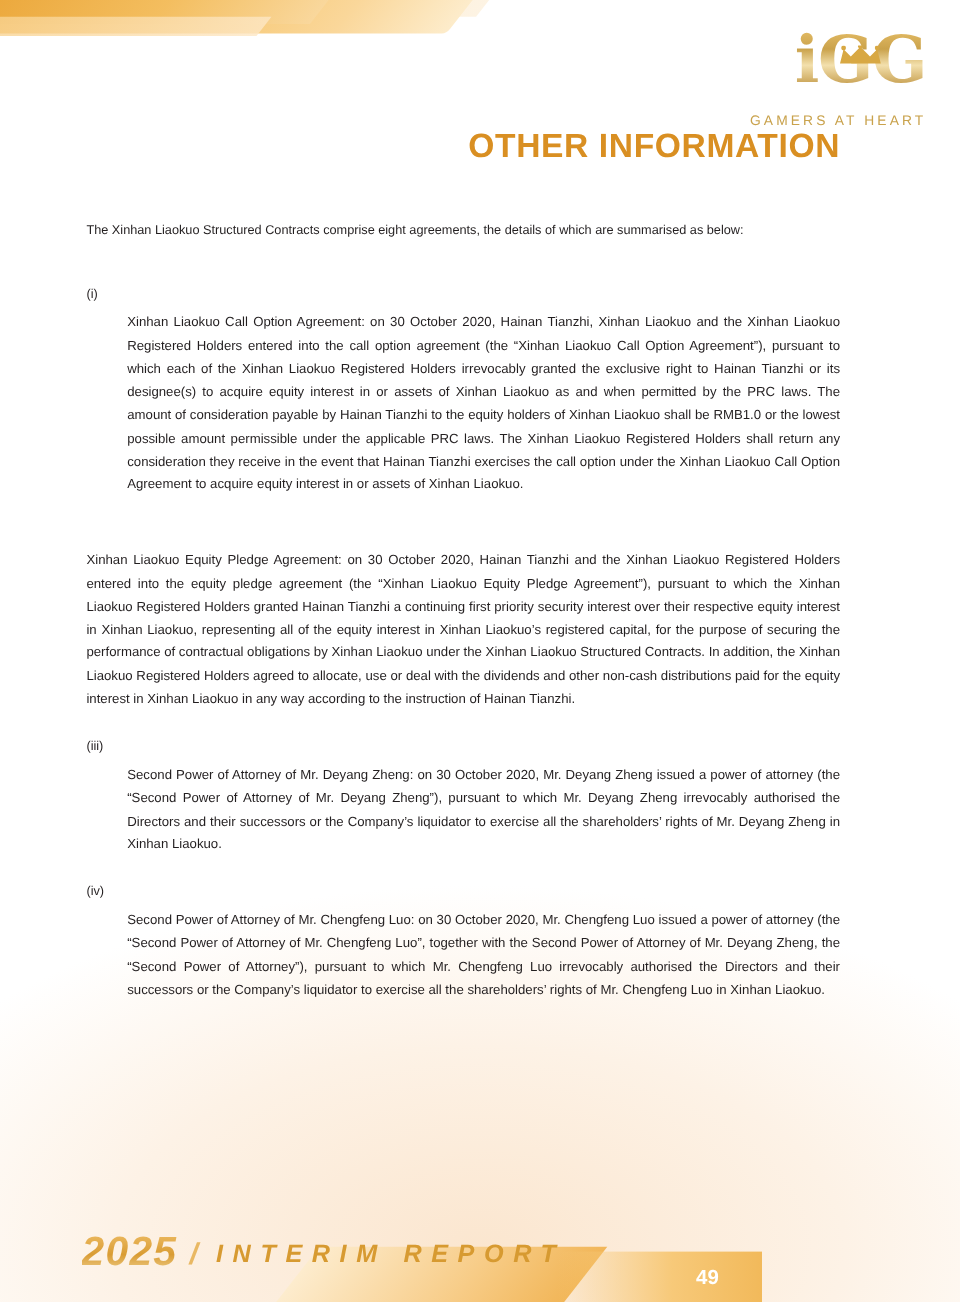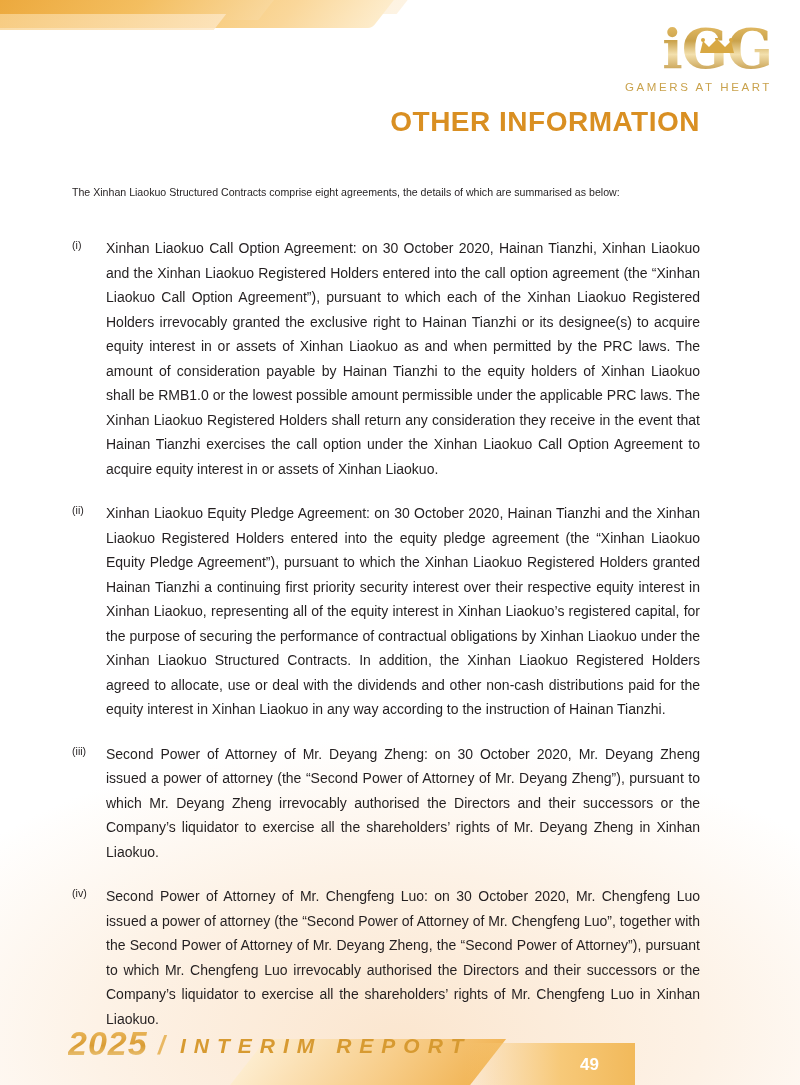--- a/index.html
+++ b/index.html
@@ -90,21 +90,21 @@
   }
   .logo-crown {
     position: absolute;
     top: -14px;
     left: 50%;
     transform: translateX(-50%);
     width: 38px;
     height: 16px;
   }
   .logo-tag {
-    margin-top: 6px;
+    margin-top: 20px;
     font-size: 11.5px;
     letter-spacing: 2.6px;
     color: #c9a24c;
     font-family: "Liberation Sans", sans-serif;
   }
 
   
   .page-title {
     position: absolute;
     top: 106px;
@@ -136,24 +136,25 @@
   }
   .para-marker {
     width: 34px;
     flex: 0 0 34px;
     font-size: 10.6px;
     color: #231f20;
     line-height: 1.75;
   }
   .para-text {
     flex: 1;
-    font-size: 14px;
+    font-size: 11px;
     color: #231f20;
     line-height: 1.75;
     text-align: justify;
+    margin-top: 24px;
   }
 
   
   .footer {
     position: absolute;
     left: 0;
     bottom: 0;
     width: 635px;
     height: 118px;
     overflow: hidden;
@@ -251,21 +252,20 @@
 
   <div class="content">
     <div class="intro">The Xinhan Liaokuo Structured Contracts comprise eight agreements, the details of which are summarised as below:</div>
 
     <div class="para">
       <div class="para-marker">(i)</div>
       <div class="para-text">Xinhan Liaokuo Call Option Agreement: on 30 October 2020, Hainan Tianzhi, Xinhan Liaokuo and the Xinhan Liaokuo Registered Holders entered into the call option agreement (the “Xinhan Liaokuo Call Option Agreement”), pursuant to which each of the Xinhan Liaokuo Registered Holders irrevocably granted the exclusive right to Hainan Tianzhi or its designee(s) to acquire equity interest in or assets of Xinhan Liaokuo as and when permitted by the PRC laws. The amount of consideration payable by Hainan Tianzhi to the equity holders of Xinhan Liaokuo shall be RMB1.0 or the lowest possible amount permissible under the applicable PRC laws. The Xinhan Liaokuo Registered Holders shall return any consideration they receive in the event that Hainan Tianzhi exercises the call option under the Xinhan Liaokuo Call Option Agreement to acquire equity interest in or assets of Xinhan Liaokuo.</div>
     </div>
 
     <div class="para">
-      <div class="para-marker">(ii)</div>
       <div class="para-text">Xinhan Liaokuo Equity Pledge Agreement: on 30 October 2020, Hainan Tianzhi and the Xinhan Liaokuo Registered Holders entered into the equity pledge agreement (the “Xinhan Liaokuo Equity Pledge Agreement”), pursuant to which the Xinhan Liaokuo Registered Holders granted Hainan Tianzhi a continuing first priority security interest over their respective equity interest in Xinhan Liaokuo, representing all of the equity interest in Xinhan Liaokuo’s registered capital, for the purpose of securing the performance of contractual obligations by Xinhan Liaokuo under the Xinhan Liaokuo Structured Contracts. In addition, the Xinhan Liaokuo Registered Holders agreed to allocate, use or deal with the dividends and other non-cash distributions paid for the equity interest in Xinhan Liaokuo in any way according to the instruction of Hainan Tianzhi.</div>
     </div>
 
     <div class="para">
       <div class="para-marker">(iii)</div>
       <div class="para-text">Second Power of Attorney of Mr. Deyang Zheng: on 30 October 2020, Mr. Deyang Zheng issued a power of attorney (the “Second Power of Attorney of Mr. Deyang Zheng”), pursuant to which Mr. Deyang Zheng irrevocably authorised the Directors and their successors or the Company’s liquidator to exercise all the shareholders’ rights of Mr. Deyang Zheng in Xinhan Liaokuo.</div>
     </div>
 
     <div class="para">
       <div class="para-marker">(iv)</div>

